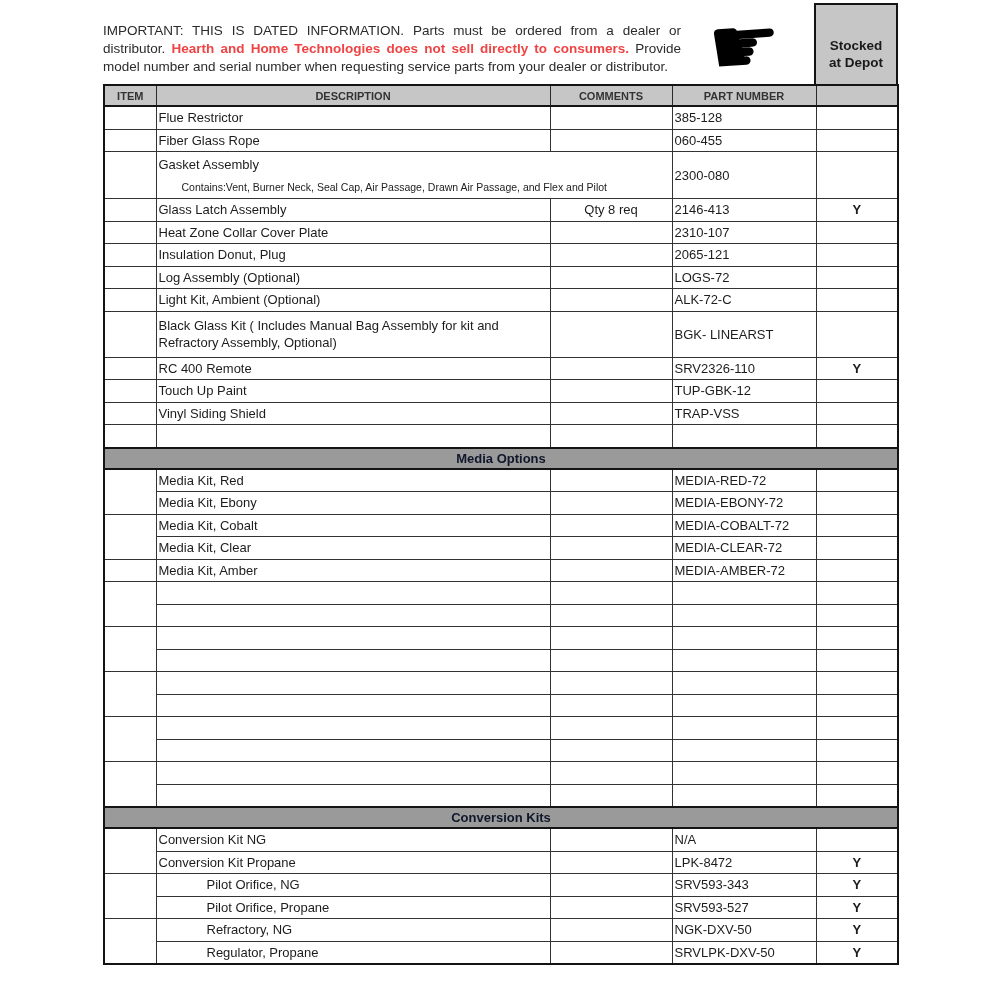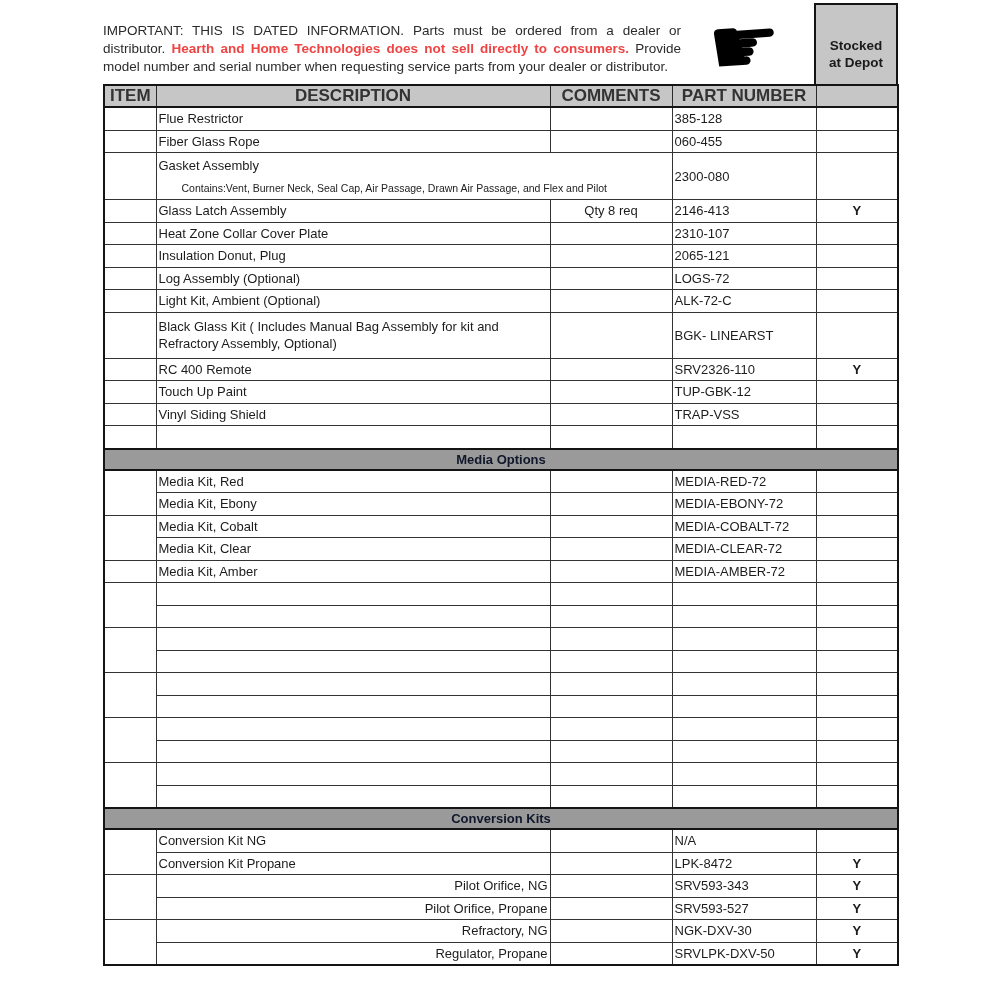--- a/index.html
+++ b/index.html
@@ -36,31 +36,31 @@
 
   
   table.parts{
     position:absolute;left:103px;top:84px;width:794px;
     border-collapse:collapse;table-layout:fixed;
     border:2.5px solid #141414;
   }
   table.parts th{
     background:var(--header-bg,#c6c6c6);
     border:1.8px solid #2a2a2a;border-bottom:2.5px solid #141414;
-    font-size:17px;font-weight:bold;color:#333;height:19px;
+    font-size:11px;font-weight:bold;color:#333;height:19px;
     padding:0;text-align:center;
   }
   table.parts td{
     border:1.5px solid #333;
     font-size:13px;height:21.5px;padding:0 2px;
     vertical-align:middle;overflow:hidden;white-space:nowrap;
     color:#1c1c1c;
   }
   td.desc{padding-left:13px;}
-  td.desc.indent{padding-left:50px;text-align:right;}
+  td.desc.indent{padding-left:50px;}
   td.desc.multiline{white-space:normal;line-height:16px;vertical-align:middle;}
   td.desc.gasket{vertical-align:top;padding-top:5px;white-space:nowrap;}
   td.desc .wrapbox{width:360px;white-space:normal;line-height:17px;}
   td.desc .note{font-size:10.5px;margin-top:9px;padding-left:5px;color:#222;margin-left:18px;}
   td.comments{text-align:center;}
   td.part{padding-left:13px;}
   td.stocked-col{text-align:center;font-weight:bold;}
   tr.section td{
     background:var(--section-bg,#9a9a9a);
     text-align:center;font-weight:bold;color:#0f172a;
@@ -324,21 +324,21 @@
         <tr>
           <td class="desc indent">Pilot Orifice, Propane</td>
           <td class="comments"></td>
           <td class="part">SRV593-527</td>
           <td class="stocked-col">Y</td>
         </tr>
         <tr>
           <td class="item-col" rowspan="2"></td>
           <td class="desc indent">Refractory, NG</td>
           <td class="comments"></td>
-          <td class="part">NGK-DXV-30</td>
+          <td class="part">NGK-DXV-50</td>
           <td class="stocked-col">Y</td>
         </tr>
         <tr>
           <td class="desc indent">Regulator, Propane</td>
           <td class="comments"></td>
           <td class="part">SRVLPK-DXV-50</td>
           <td class="stocked-col">Y</td>
         </tr>
       </tbody>
   </table>

